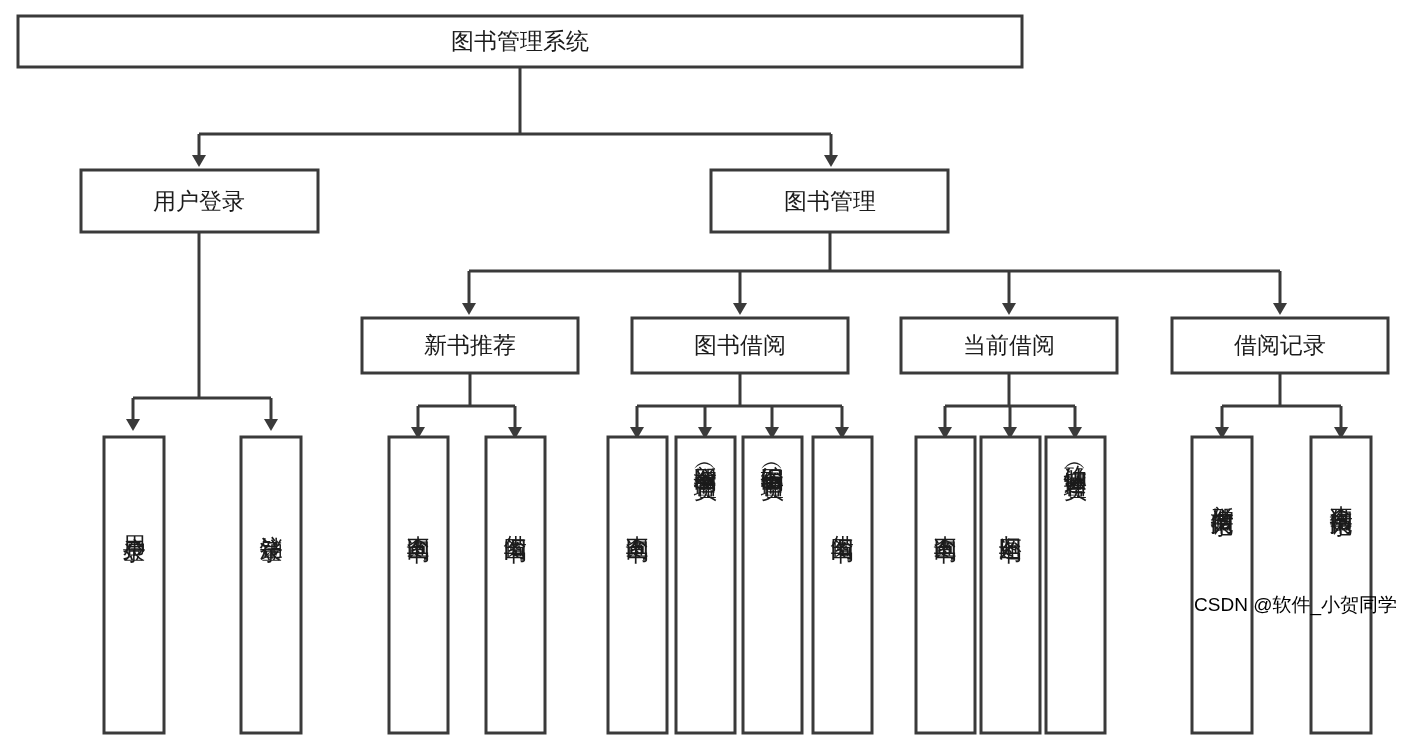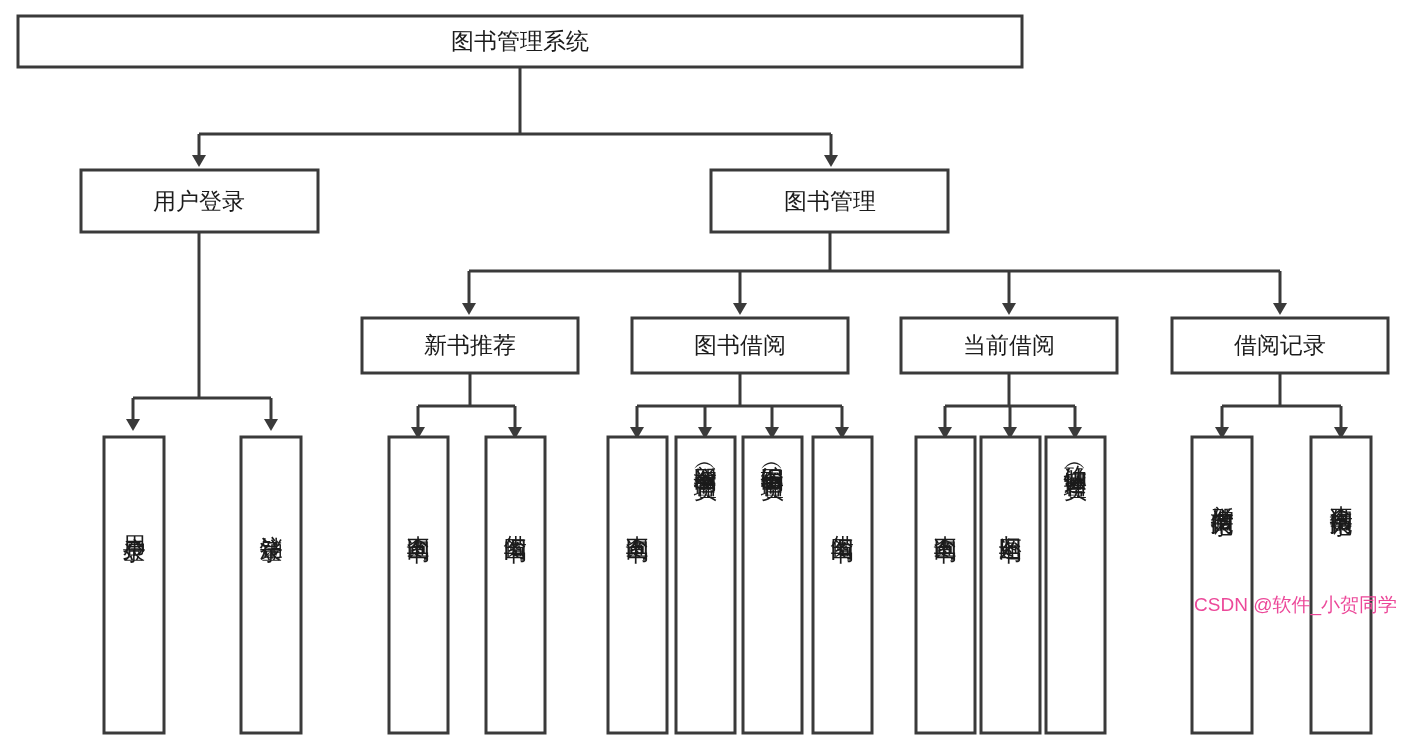--- a/index.html
+++ b/index.html
@@ -59,21 +59,21 @@
     letter-spacing: 2px;
     white-space: nowrap;
     pointer-events: none;
   }
   .watermark {
     position: absolute;
     right: 8px;
     bottom: 4px;
     font-family: "Liberation Sans", "DejaVu Sans", sans-serif;
     font-size: 19px;
-    color: #ec4899;
+    color: #000000;
     white-space: nowrap;
     pointer-events: none;
   }
 </style>
 </head>
 <body>
 
 <div id="diagram-root">
 
   <svg class="diagram-svg" viewBox="0 0 1405 747" xmlns="http://www.w3.org/2000/svg">

